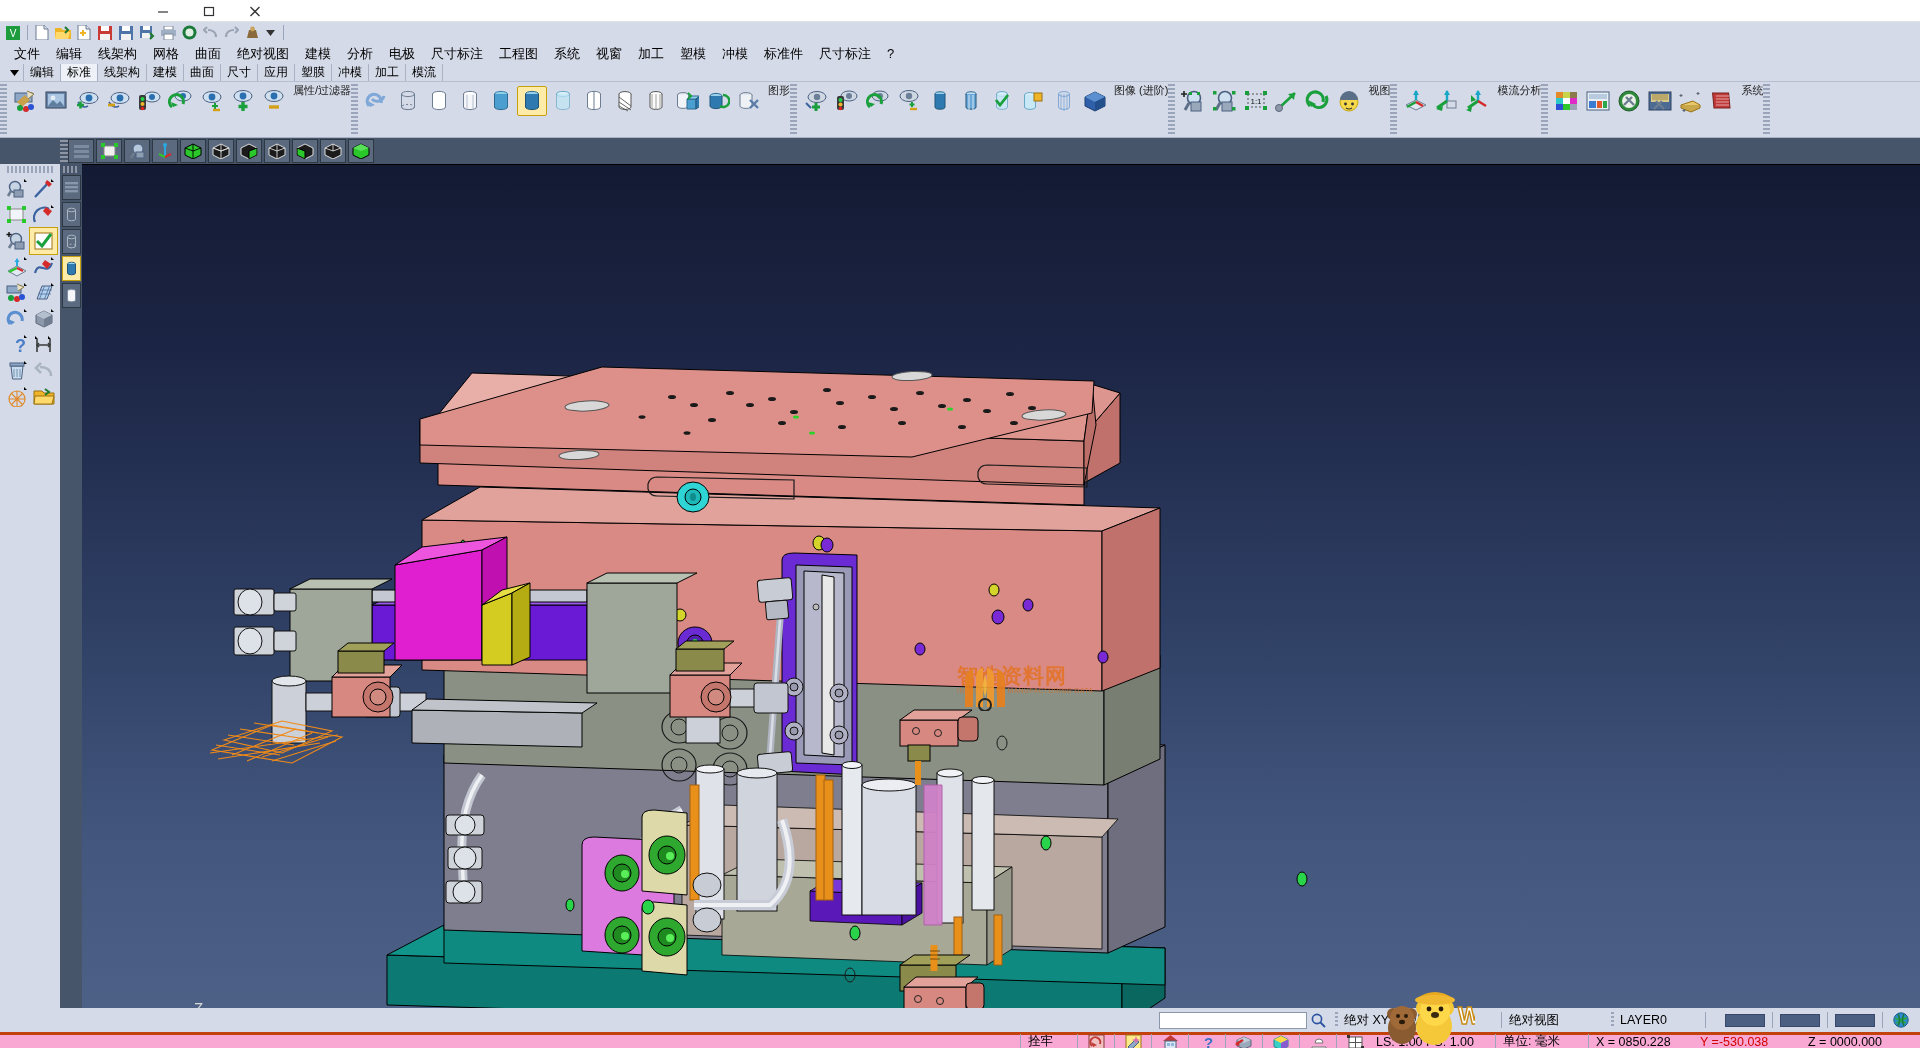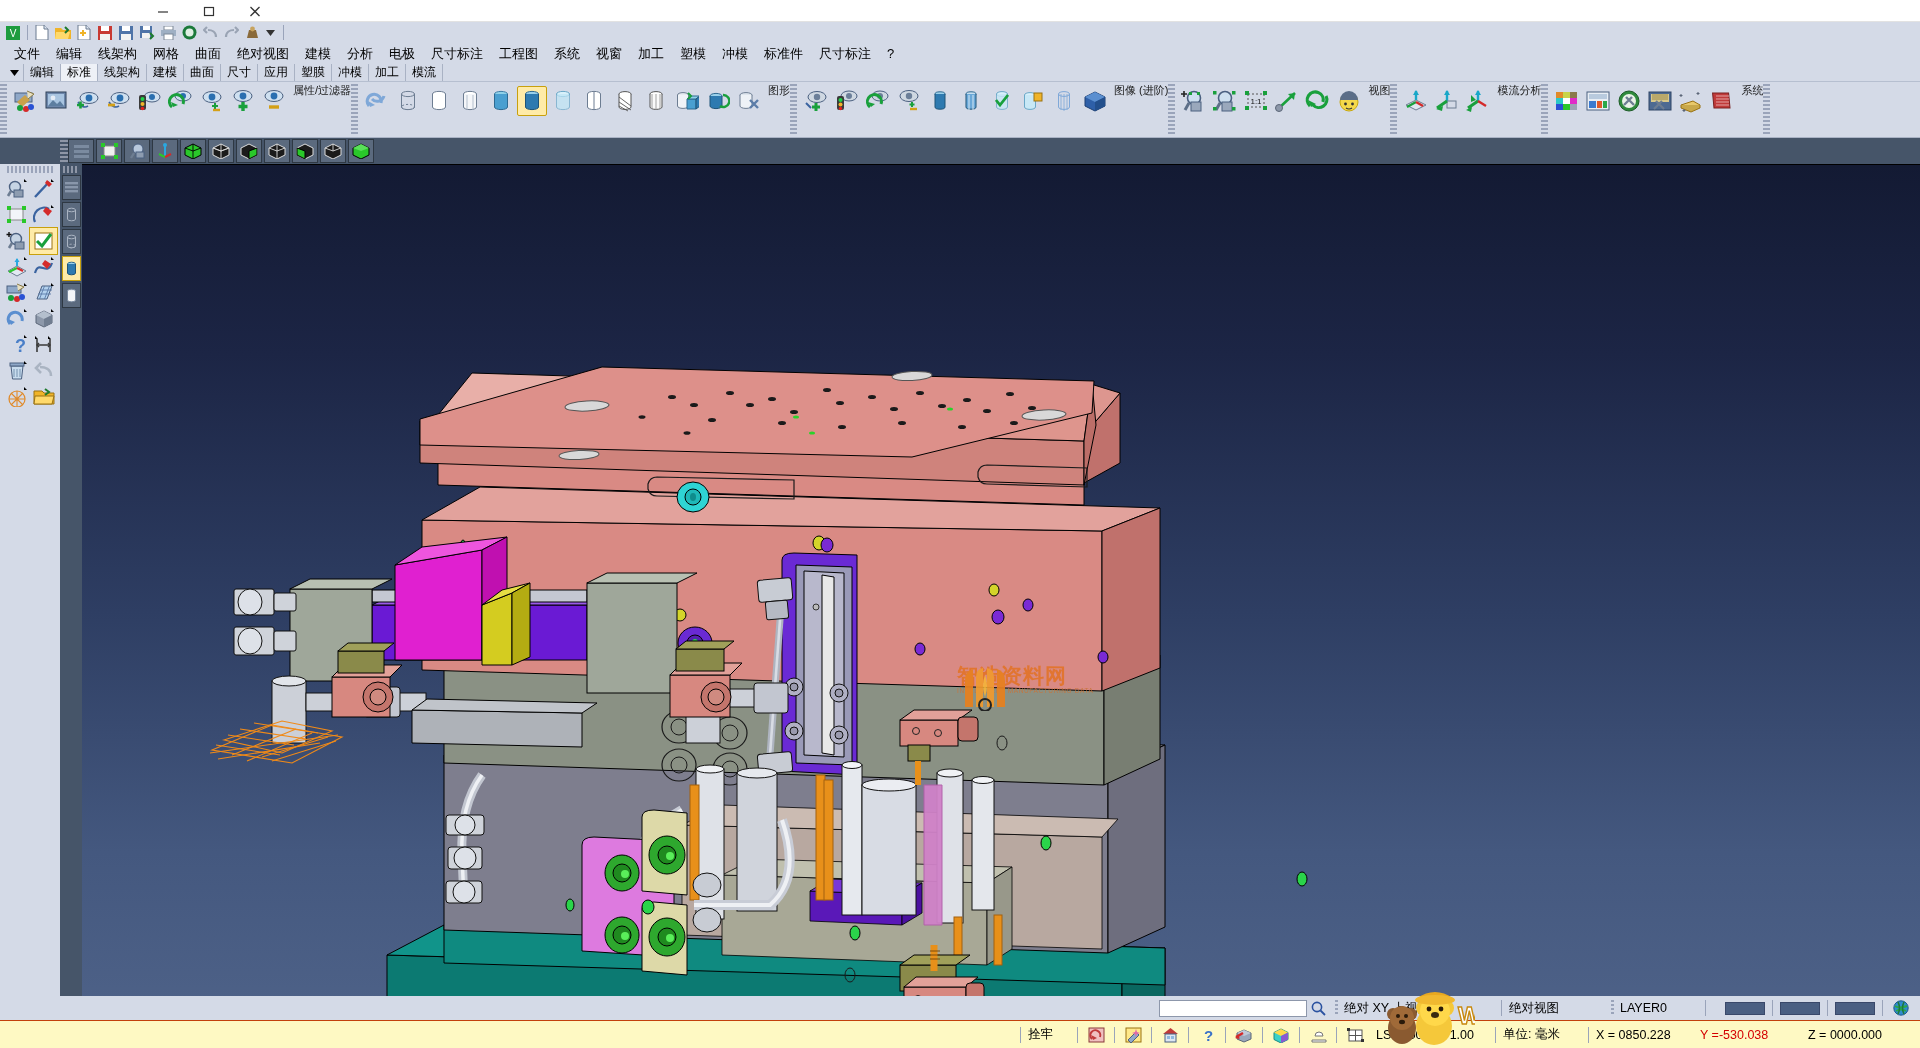--- a/index.html
+++ b/index.html
@@ -128,22 +128,22 @@
   #wm-text { display:flex; flex-direction:column; line-height:1; }
   #wm-cn { font-size:21px; color:#e2742a; font-weight:bold; letter-spacing:1px;}
   #wm-en { font-size:6.5px; color:#c9743a; letter-spacing:.6px; margin-top:2px;}
   
   #statuswrap { position:absolute; left:0; bottom:0; width:1920px; }
   #statusTop {
     height:24px; background:#d4dae7; display:flex; align-items:center;
     font-size:12.5px; color:#000;
   }
   #statusBot {
-    height:28px; background:#fef9c3; display:flex; align-items:center;
-    font-size:12.5px; color:#000; border-top:1px solid #c2410c;
+    height:16px; background:#f9a8d4; display:flex; align-items:center;
+    font-size:12.5px; color:#000; border-top:3px solid #c2410c;
   }
   .sep { width:1px; height:16px; background:#9aa4ba; margin:0 7px; }
   .dotsep {
     width:3px; height:16px; margin:0 6px;
     background: repeating-linear-gradient(to bottom, #9aa4ba 0 2px, transparent 2px 4px);
   }
   .sfield {
     height:17px; background:#fff; border:1px solid #8d97ab;
   }
   .bluebox {

